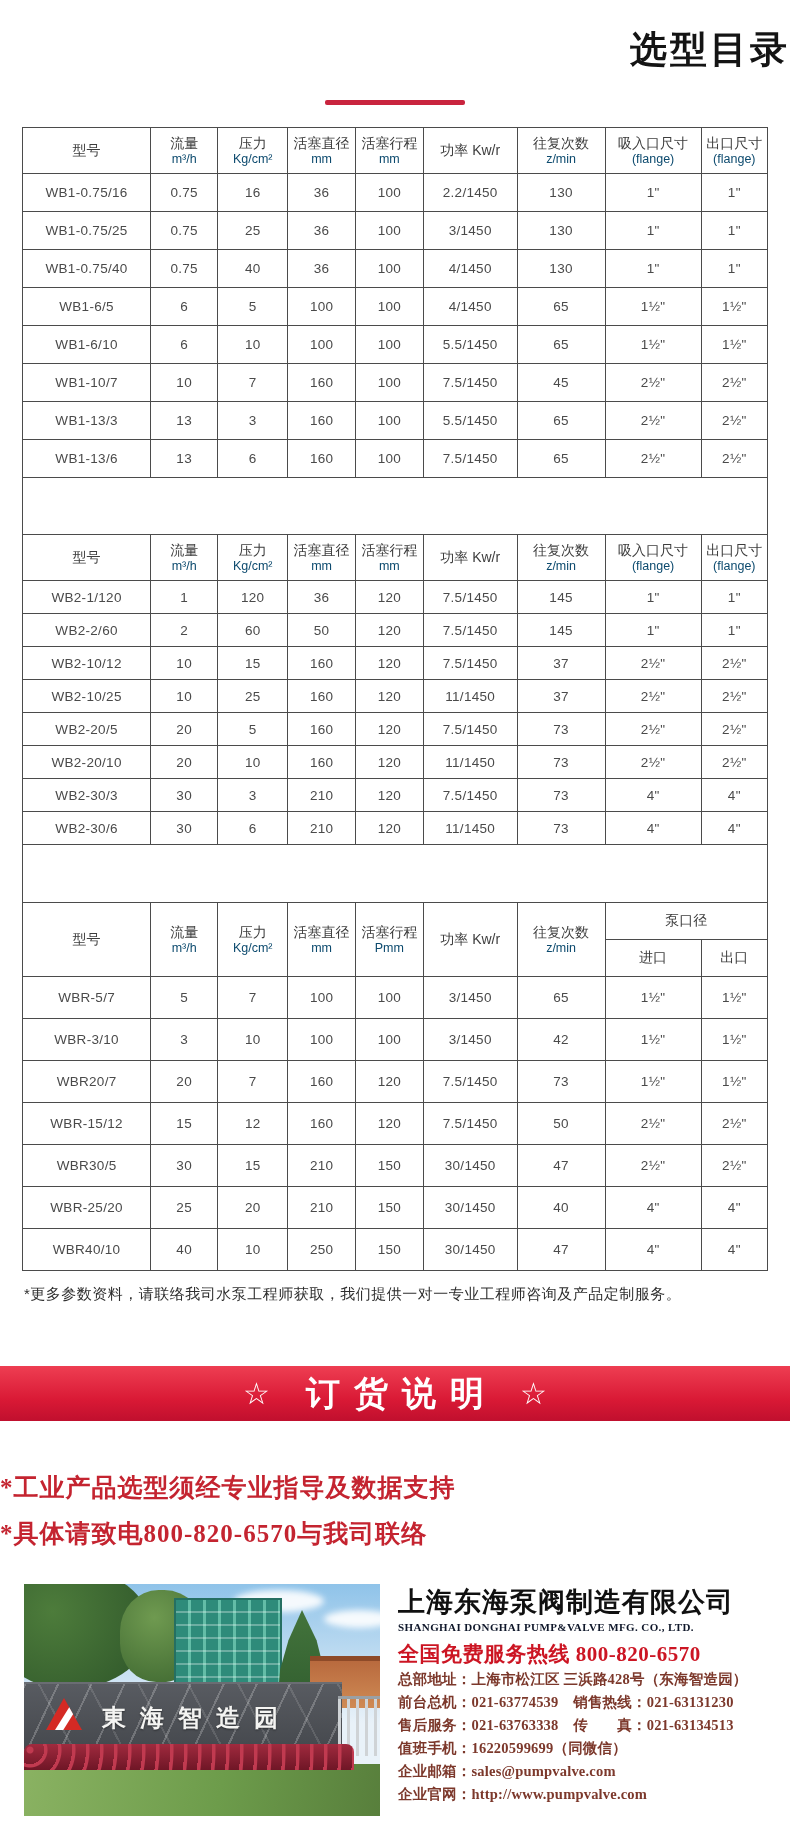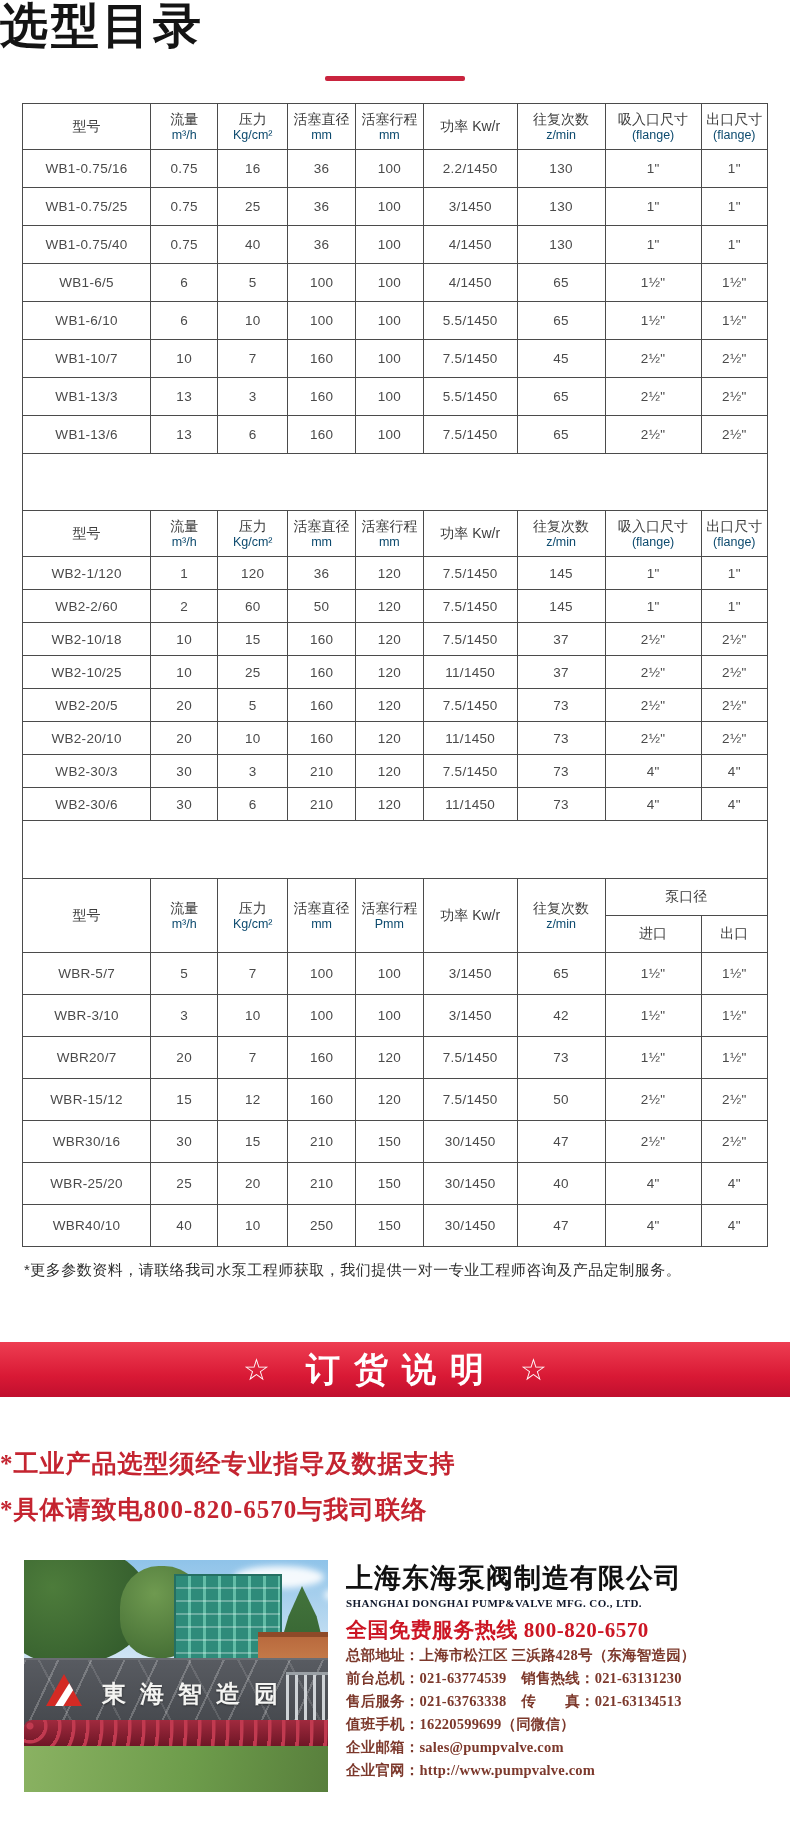--- a/index.html
+++ b/index.html
@@ -6,21 +6,21 @@
   html,body { background:#ffffff; }
   body {
     width:790px; height:1843px; overflow:hidden; position:relative;
     font-family:"Liberation Sans", sans-serif;
     --accent-red:#c9243e; --banner-red-top:#ee3e52; --banner-red-bottom:#c00f2e;
     --notice-red:#c42430; --hotline-red:#cc1523; --contact-maroon:#7c382b;
     --tbl-border:#4b4b4b; --tbl-text:#4a4a4a;
   }
 
   
-  .page-title { text-align:left; font-size:48px; line-height:52px;
+  .page-title { margin-top:24px; text-align:right; font-size:37px; line-height:52px;
     font-weight:bold; color:#141414; letter-spacing:3px; }
   .title-underline { width:140px; height:5px; margin:24px auto 0;
     background:var(--accent-red); border-radius:2px; }
 
   
   .tables-frame { margin:22px 22px 0; }
   table { width:100%; border-collapse:collapse; table-layout:fixed;
     color:var(--tbl-text); }
   th,td { border:1px solid var(--tbl-border); text-align:center; vertical-align:middle;
     font-weight:normal; padding:0 2px; overflow:hidden; }
@@ -43,21 +43,21 @@
   .order-banner .star { color:#fff; font-size:30px; margin:0 22px; }
   .order-banner .banner-text { color:#fff; font-size:34px; font-weight:bold;
     letter-spacing:14px; text-indent:14px; white-space:nowrap; }
 
   
   .notice { margin-top:44px; font-family:"Liberation Serif", serif;
     font-weight:bold; color:var(--notice-red); font-size:25px; line-height:46px; letter-spacing:1px; }
 
   
   .footer { margin:27px 24px 0; display:flex; gap:18px; }
-  .photo { position:relative; width:304px; height:232px; flex:0 0 auto; overflow:hidden;
+  .photo { position:relative; width:356px; height:232px; flex:0 0 auto; overflow:hidden;
     background:linear-gradient(180deg,#8fc3e9 0%, #cfe4f4 42%, #e9f2f9 60%); }
   .cloud { position:absolute; background:#ffffff; border-radius:50%; filter:blur(3px); opacity:.9; }
   .tree-blob { position:absolute; border-radius:48% 52% 55% 45%; }
   .glass-building { position:absolute; left:150px; top:14px; width:108px; height:106px;
     background:
       repeating-linear-gradient(0deg, rgba(255,255,255,.30) 0 2px, transparent 2px 13px),
       repeating-linear-gradient(90deg, #2e8b7a 0 12px, #63bda7 12px 15px);
     border:2px solid #256f62; border-bottom:none; }
   .conifer { position:absolute; left:252px; top:26px; width:52px; height:108px;
     background:linear-gradient(180deg,#43743c,#2f5b2d);
@@ -316,21 +316,21 @@
             <td>2</td>
             <td>60</td>
             <td>50</td>
             <td>120</td>
             <td>7.5/1450</td>
             <td>145</td>
             <td>1"</td>
             <td>1"</td>
           </tr>
           <tr>
-            <td>WB2-10/18</td>
+            <td>WB2-10/12</td>
             <td>10</td>
             <td>15</td>
             <td>160</td>
             <td>120</td>
             <td>7.5/1450</td>
             <td>37</td>
             <td>2½"</td>
             <td>2½"</td>
           </tr>
           <tr>
@@ -479,21 +479,21 @@
             <td>15</td>
             <td>12</td>
             <td>160</td>
             <td>120</td>
             <td>7.5/1450</td>
             <td>50</td>
             <td>2½"</td>
             <td>2½"</td>
           </tr>
           <tr>
-            <td>WBR30/16</td>
+            <td>WBR30/5</td>
             <td>30</td>
             <td>15</td>
             <td>210</td>
             <td>150</td>
             <td>30/1450</td>
             <td>47</td>
             <td>2½"</td>
             <td>2½"</td>
           </tr>
           <tr>

